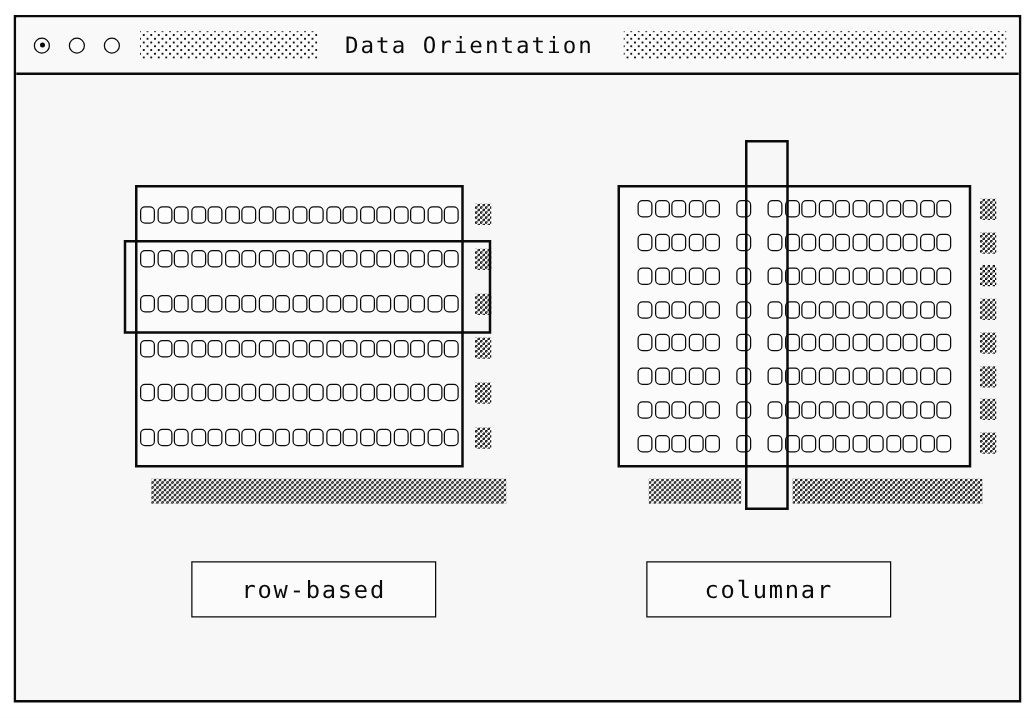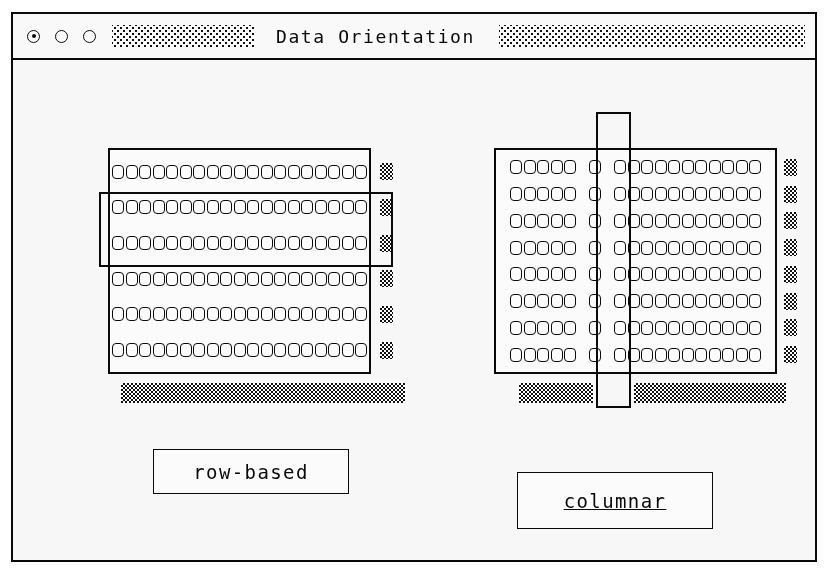--- a/index.html
+++ b/index.html
@@ -550,17 +550,17 @@
           <div class="side-tick checker"></div>
           <div class="side-tick checker"></div>
           <div class="side-tick checker"></div>
         </div>
 
       <div class="bottom-bar checker" style="left:506px; top:323px; width:74px;"></div>
       <div class="bottom-bar checker" style="left:621px; top:323px; width:152px;"></div>
 
       <div class="highlight" style="left:583px; top:52px; width:35px; height:296px;"></div>
 
-      <div class="label-plate" style="left:504px; top:412px; width:196px; height:57px;text-decoration:underline;">columnar</div>
+      <div class="label-plate" style="left:504px; top:389px; width:196px; height:45px;">columnar</div>
     </div>
 
   </div>
 </div>
 
 </body></html>

